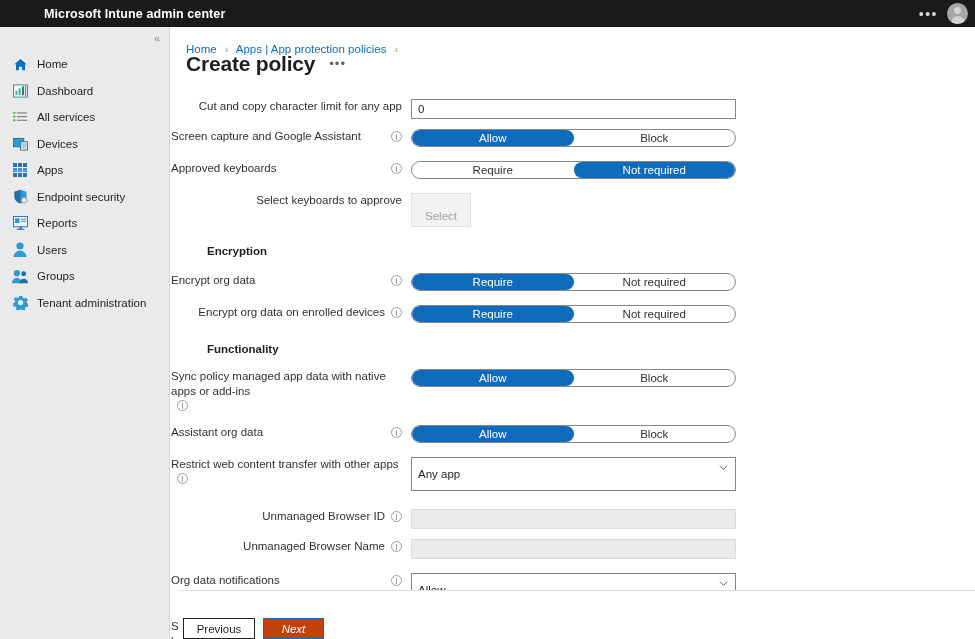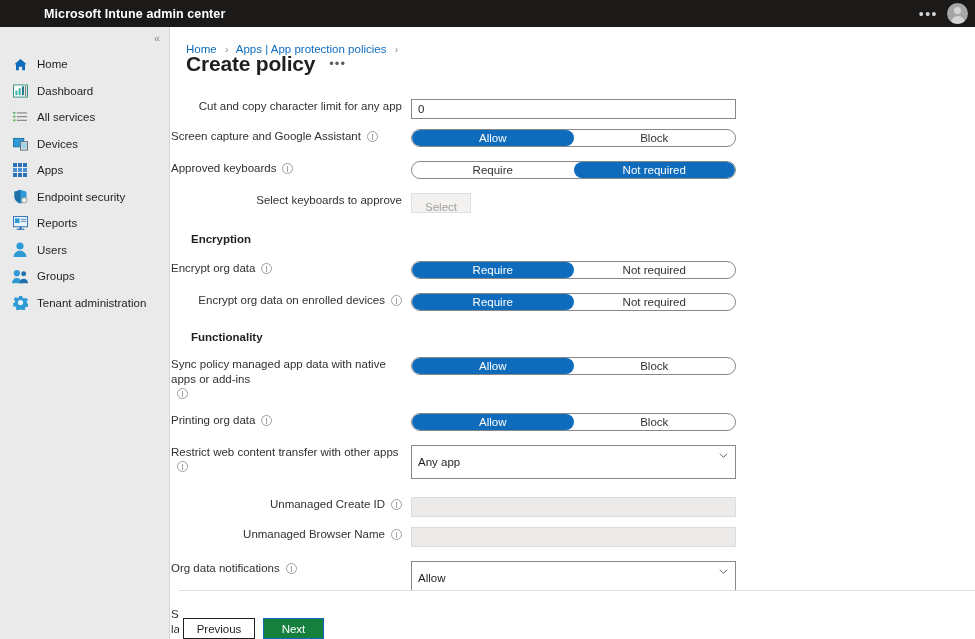--- a/index.html
+++ b/index.html
@@ -153,21 +153,21 @@
     min-height: 20px;
   }
   .lbl-col {
     width: 240px;
     flex: 0 0 240px;
     padding-right: 9px;
     font-size: 11.5px;
     color: #323130;
     line-height: 14.5px;
     display: flex;
-    justify-content: flex-start;
+    justify-content: space-between;
     flex-wrap: wrap;
   }
   .lbl-col.right { justify-content: flex-end; text-align: right; }
   .lbl-text { white-space: normal; }
   .ctl-col { flex: 1 1 auto; }
 
   .info-ico {
     display: inline-block;
     width: 11px; height: 11px;
     border: 1px solid #a19f9d;
@@ -183,21 +183,21 @@
     position: absolute;
     left: 4px; top: 2px;
     width: 1px; height: 6px;
     background: #a19f9d;
   }
 
   .section-head {
     font-size: 11.5px;
     font-weight: bold;
     color: #201f1e;
-    padding-left: 20px;
+    padding-left: 36px;
   }
 
   
   .txt {
     width: 325px; height: 20px;
     border: 1px solid #8a8886;
     background: #ffffff;
     font-family: "Liberation Sans", sans-serif;
     font-size: 11.5px;
     color: #201f1e;
@@ -224,21 +224,21 @@
     width: 9px; height: 9px;
   }
   .btn-select {
     height: 20px; min-width: 60px;
     border: 1px solid #e0e0e0;
     background: #f3f2f1;
     color: #a19f9d;
     font-size: 11.5px;
     font-family: "Liberation Sans", sans-serif;
     cursor: default;
-    padding: 7px 12px;
+    padding: 16px 12px;
   }
 
   
   .pill {
     width: 325px; height: 18px;
     border: 1px solid #8a8886;
     border-radius: 9px;
     display: flex;
     overflow: hidden;
     background: #ffffff;
@@ -273,26 +273,27 @@
     background: #ffffff;
     border: 1px solid #201f1e;
     color: #201f1e;
     font-size: 11.5px;
     font-family: "Liberation Sans", sans-serif;
     cursor: pointer;
     margin-right: 8px;
   }
   .btn-next {
     height: 21px; min-width: 61px;
-    background: #15803d;
+    background: #c2410c;
     border: 1px solid #0f6cbd;
     color: #ffffff;
     font-size: 11.5px;
     font-family: "Liberation Sans", sans-serif;
     cursor: pointer;
+    font-style: italic;
   }
   .spacer-10 { height: 10px; }
   .spacer-12 { height: 12px; }
   .spacer-14 { height: 14px; }
   .spacer-16 { height: 16px; }
   .spacer-18 { height: 18px; }
 </style>
 </head>
 <body>
 
@@ -551,21 +552,21 @@
           <div class="pill-opt sel-opt">Allow</div>
           <div class="pill-opt">Block</div>
         </div>
       </div>
     </div>
 
     <div class="spacer-16"></div>
 
     <div class="row">
       <div class="lbl-col">
-        <span class="lbl-text">Printing org data</span>
+        <span class="lbl-text">Assistant org data</span>
         <span class="info-ico"></span>
       </div>
       <div class="ctl-col">
         <div class="pill">
           <div class="pill-opt sel-opt">Allow</div>
           <div class="pill-opt">Block</div>
         </div>
       </div>
     </div>
 
@@ -585,21 +586,21 @@
               </svg>
           </span>
         </div>
       </div>
     </div>
 
     <div class="spacer-18"></div>
 
     <div class="row">
       <div class="lbl-col right">
-        <span class="lbl-text">Unmanaged Create ID</span>
+        <span class="lbl-text">Unmanaged Browser ID</span>
         <span class="info-ico"></span>
       </div>
       <div class="ctl-col">
         <input class="txt disabled" type="text" disabled="" value="" style="">
       </div>
     </div>
 
     <div class="spacer-10"></div>
 
     <div class="row">

